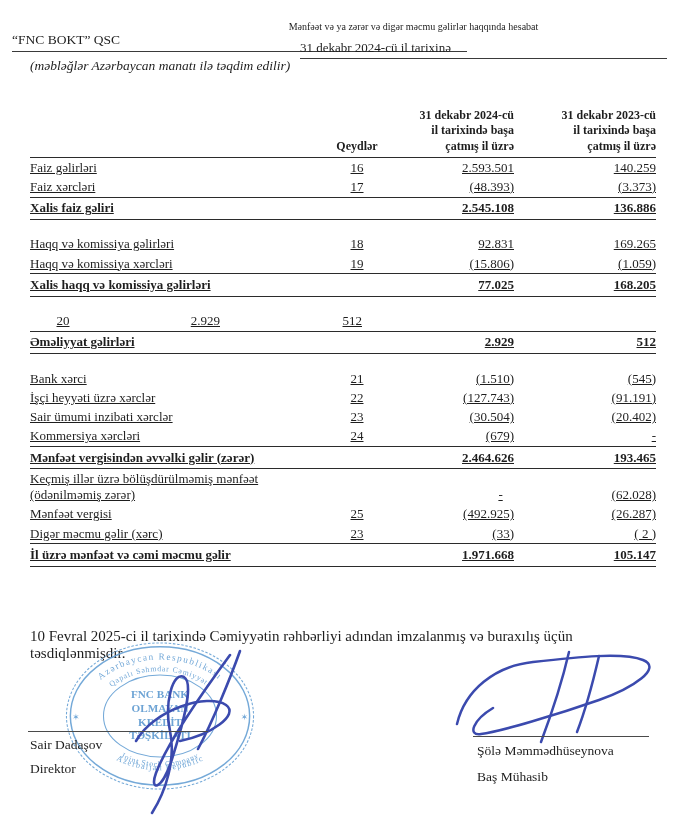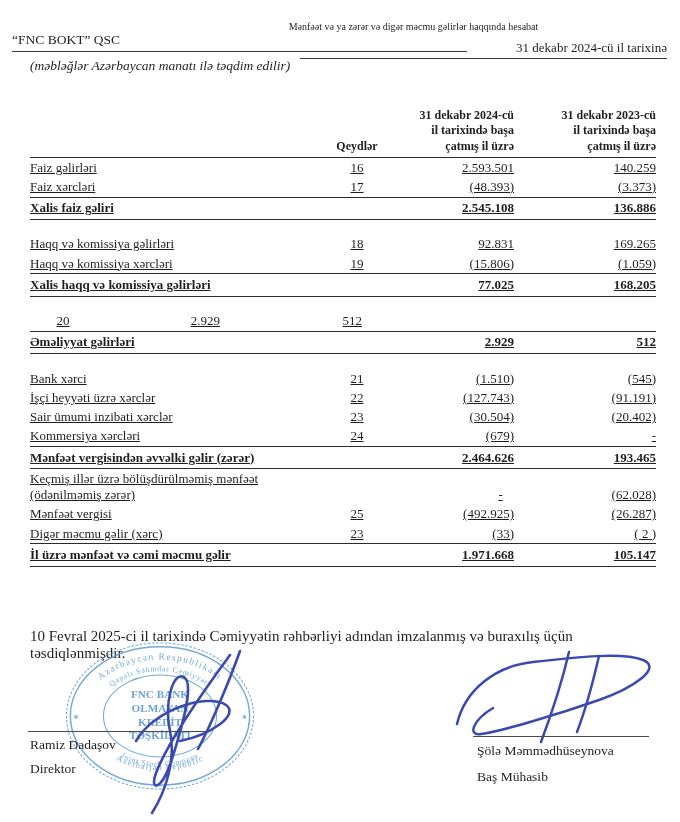--- a/index.html
+++ b/index.html
@@ -17,21 +17,21 @@
     text-align:center; font-size:10px; line-height:1.2;
   }
   .company-line {
     position:absolute; left:12px; top:32px; width:455px;
     border-bottom:1.3px solid #3a3a3a; padding-bottom:3px;
     font-size:13.5px;
   }
   .date-line {
     position:absolute; left:300px; top:40px; width:367px;
     border-bottom:1.3px solid #3a3a3a; padding-bottom:2px;
-    text-align:right; font-size:13px;
+    font-size:13px;
   }
   .currency-note {
     position:absolute; left:30px; top:58px; width:420px;
     font-style:italic; font-size:13.5px;
   }
   
   .fin-table { position:absolute; left:30px; top:108px; width:626px; font-size:13px; }
   .thead { display:flex; align-items:flex-end; border-bottom:1.6px solid #2b2b2b; padding-bottom:3px; }
   .thead .h { font-weight:bold; font-size:12px; line-height:1.28; }
   .c-label { width:294px; padding-right:6px; box-sizing:border-box; }
@@ -236,18 +236,18 @@
   <svg class="sig-right-svg" viewBox="0 0 228 96">
     <g fill="none" stroke="#3b4aae" stroke-width="2.5" stroke-linecap="round">
       <path d="M10,76 C18,42 48,18 86,14 C130,9 176,4 196,12 C216,20 186,40 152,52 C112,66 52,84 34,86 C20,88 26,72 46,60"></path>
       <path d="M122,4 C116,30 106,62 94,94"></path>
       <path d="M152,8 C146,34 140,58 130,84"></path>
     </g>
   </svg>
 
   <div class="sig-line left"></div>
   <div class="sig-line right"></div>
-  <div class="sig-name left">Ramiz Dadaşov</div>
+  <div class="sig-name left">Sair Dadaşov</div>
   <div class="sig-title left">Direktor</div>
   <div class="sig-name right">Şölə Məmmədhüseynova</div>
   <div class="sig-title right">Baş Mühasib</div>
 
 </div>
 
 </body></html>

